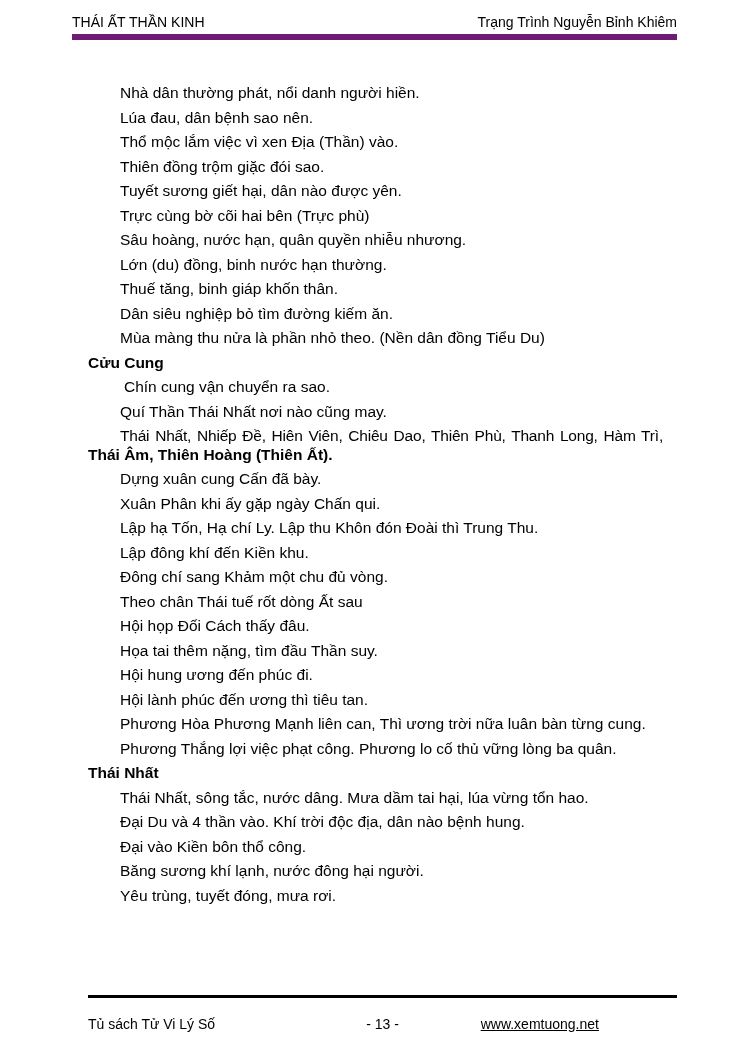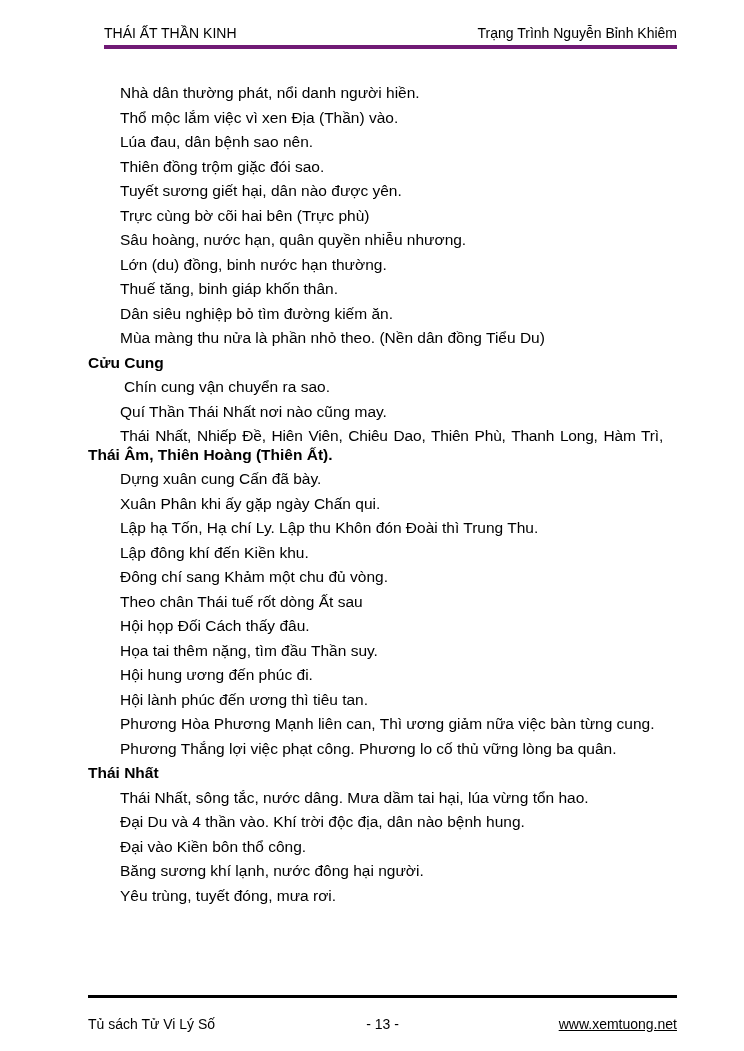--- a/index.html
+++ b/index.html
@@ -8,26 +8,26 @@
     width: 744px;
     height: 1051px;
     background: #ffffff;
     color: #000000;
     font-family: "Liberation Sans", sans-serif;
     overflow: hidden;
   }
   
   .header {
     position: absolute;
-    left: 104px;
+    left: 72px;
     right: 67px;
     top: 0;
-    padding-top: 25px;
+    padding-top: 14px;
     padding-bottom: 4px;
-    border-bottom: 4px solid #701a75;
+    border-bottom: 6px solid #701a75;
     display: flex;
     justify-content: space-between;
     align-items: flex-end;
     font-size: 14px;
     line-height: 16px;
   }
   
   .main {
     position: absolute;
     left: 88px;
@@ -58,37 +58,37 @@
     right: 67px;
     top: 995px;
     border-top: 3px solid #000;
     padding-top: 18px;
     display: flex;
     font-size: 14px;
     line-height: 16px;
   }
   .footer .fl { flex: 1; text-align: left; }
   .footer .fc { flex: 1; text-align: center; }
-  .footer .fr { flex: 1; text-align: right; }
+  .footer .fr { flex: 1; }
   .footer a { color: #000; text-decoration: underline; cursor: pointer; }
 </style>
 </head>
 <body>
 
 <div class="page">
 
   <div class="header">
     <span>THÁI ẤT THẦN KINH</span>
     <span>Trạng Trình Nguyễn Bỉnh Khiêm</span>
   </div>
 
   <div class="main">
     <p class="verse">Nhà dân thường phát, nổi danh người hiền.</p>
+    <p class="verse">Lúa đau, dân bệnh sao nên.</p>
     <p class="verse">Thổ mộc lắm việc vì xen Địa (Thần) vào.</p>
-    <p class="verse">Lúa đau, dân bệnh sao nên.</p>
     <p class="verse">Thiên đồng trộm giặc đói sao.</p>
     <p class="verse">Tuyết sương giết hại, dân nào được yên.</p>
     <p class="verse">Trực cùng bờ cõi hai bên (Trực phù)</p>
     <p class="verse">Sâu hoàng, nước hạn, quân quyền nhiễu nhương.</p>
     <p class="verse">Lớn (du) đồng, binh nước hạn thường.</p>
     <p class="verse">Thuế tăng, binh giáp khốn thân.</p>
     <p class="verse">Dân siêu nghiệp bỏ tìm đường kiếm ăn.</p>
     <p class="verse">Mùa màng thu nửa là phần nhỏ theo. (Nền dân đồng Tiểu Du)</p>
     <p class="heading">Cửu Cung</p>
     <p class="verse extra-indent">Chín cung vận chuyển ra sao.</p>
@@ -100,21 +100,21 @@
     <p class="verse">Dựng xuân cung Cấn đã bày.</p>
     <p class="verse">Xuân Phân khi ấy gặp ngày Chấn qui.</p>
     <p class="verse">Lập hạ Tốn, Hạ chí Ly. Lập thu Khôn đón Đoài thì Trung Thu.</p>
     <p class="verse">Lập đông khí đến Kiền khu.</p>
     <p class="verse">Đông chí sang Khảm một chu đủ vòng.</p>
     <p class="verse">Theo chân Thái tuế rốt dòng Ất sau</p>
     <p class="verse">Hội họp Đối Cách thấy đâu.</p>
     <p class="verse">Họa tai thêm nặng, tìm đầu Thần suy.</p>
     <p class="verse">Hội hung ương đến phúc đi.</p>
     <p class="verse">Hội lành phúc đến ương thì tiêu tan.</p>
-    <p class="verse">Phương Hòa Phương Mạnh liên can, Thì ương giảm nữa việc bàn từng cung.</p>
+    <p class="verse">Phương Hòa Phương Mạnh liên can, Thì ương trời nữa luân bàn từng cung.</p>
     <p class="verse">Phương Thắng lợi việc phạt công. Phương lo cố thủ vững lòng ba quân.</p>
     <p class="heading">Thái Nhất</p>
     <p class="verse">Thái Nhất, sông tắc, nước dâng. Mưa dầm tai hại, lúa vừng tổn hao.</p>
     <p class="verse">Đại Du và 4 thần vào. Khí trời độc địa, dân nào bệnh hung.</p>
     <p class="verse">Đại vào Kiền bôn thổ công.</p>
     <p class="verse">Băng sương khí lạnh, nước đông hại người.</p>
     <p class="verse">Yêu trùng, tuyết đóng, mưa rơi.</p>
   </div>
 
   <div class="footer">

